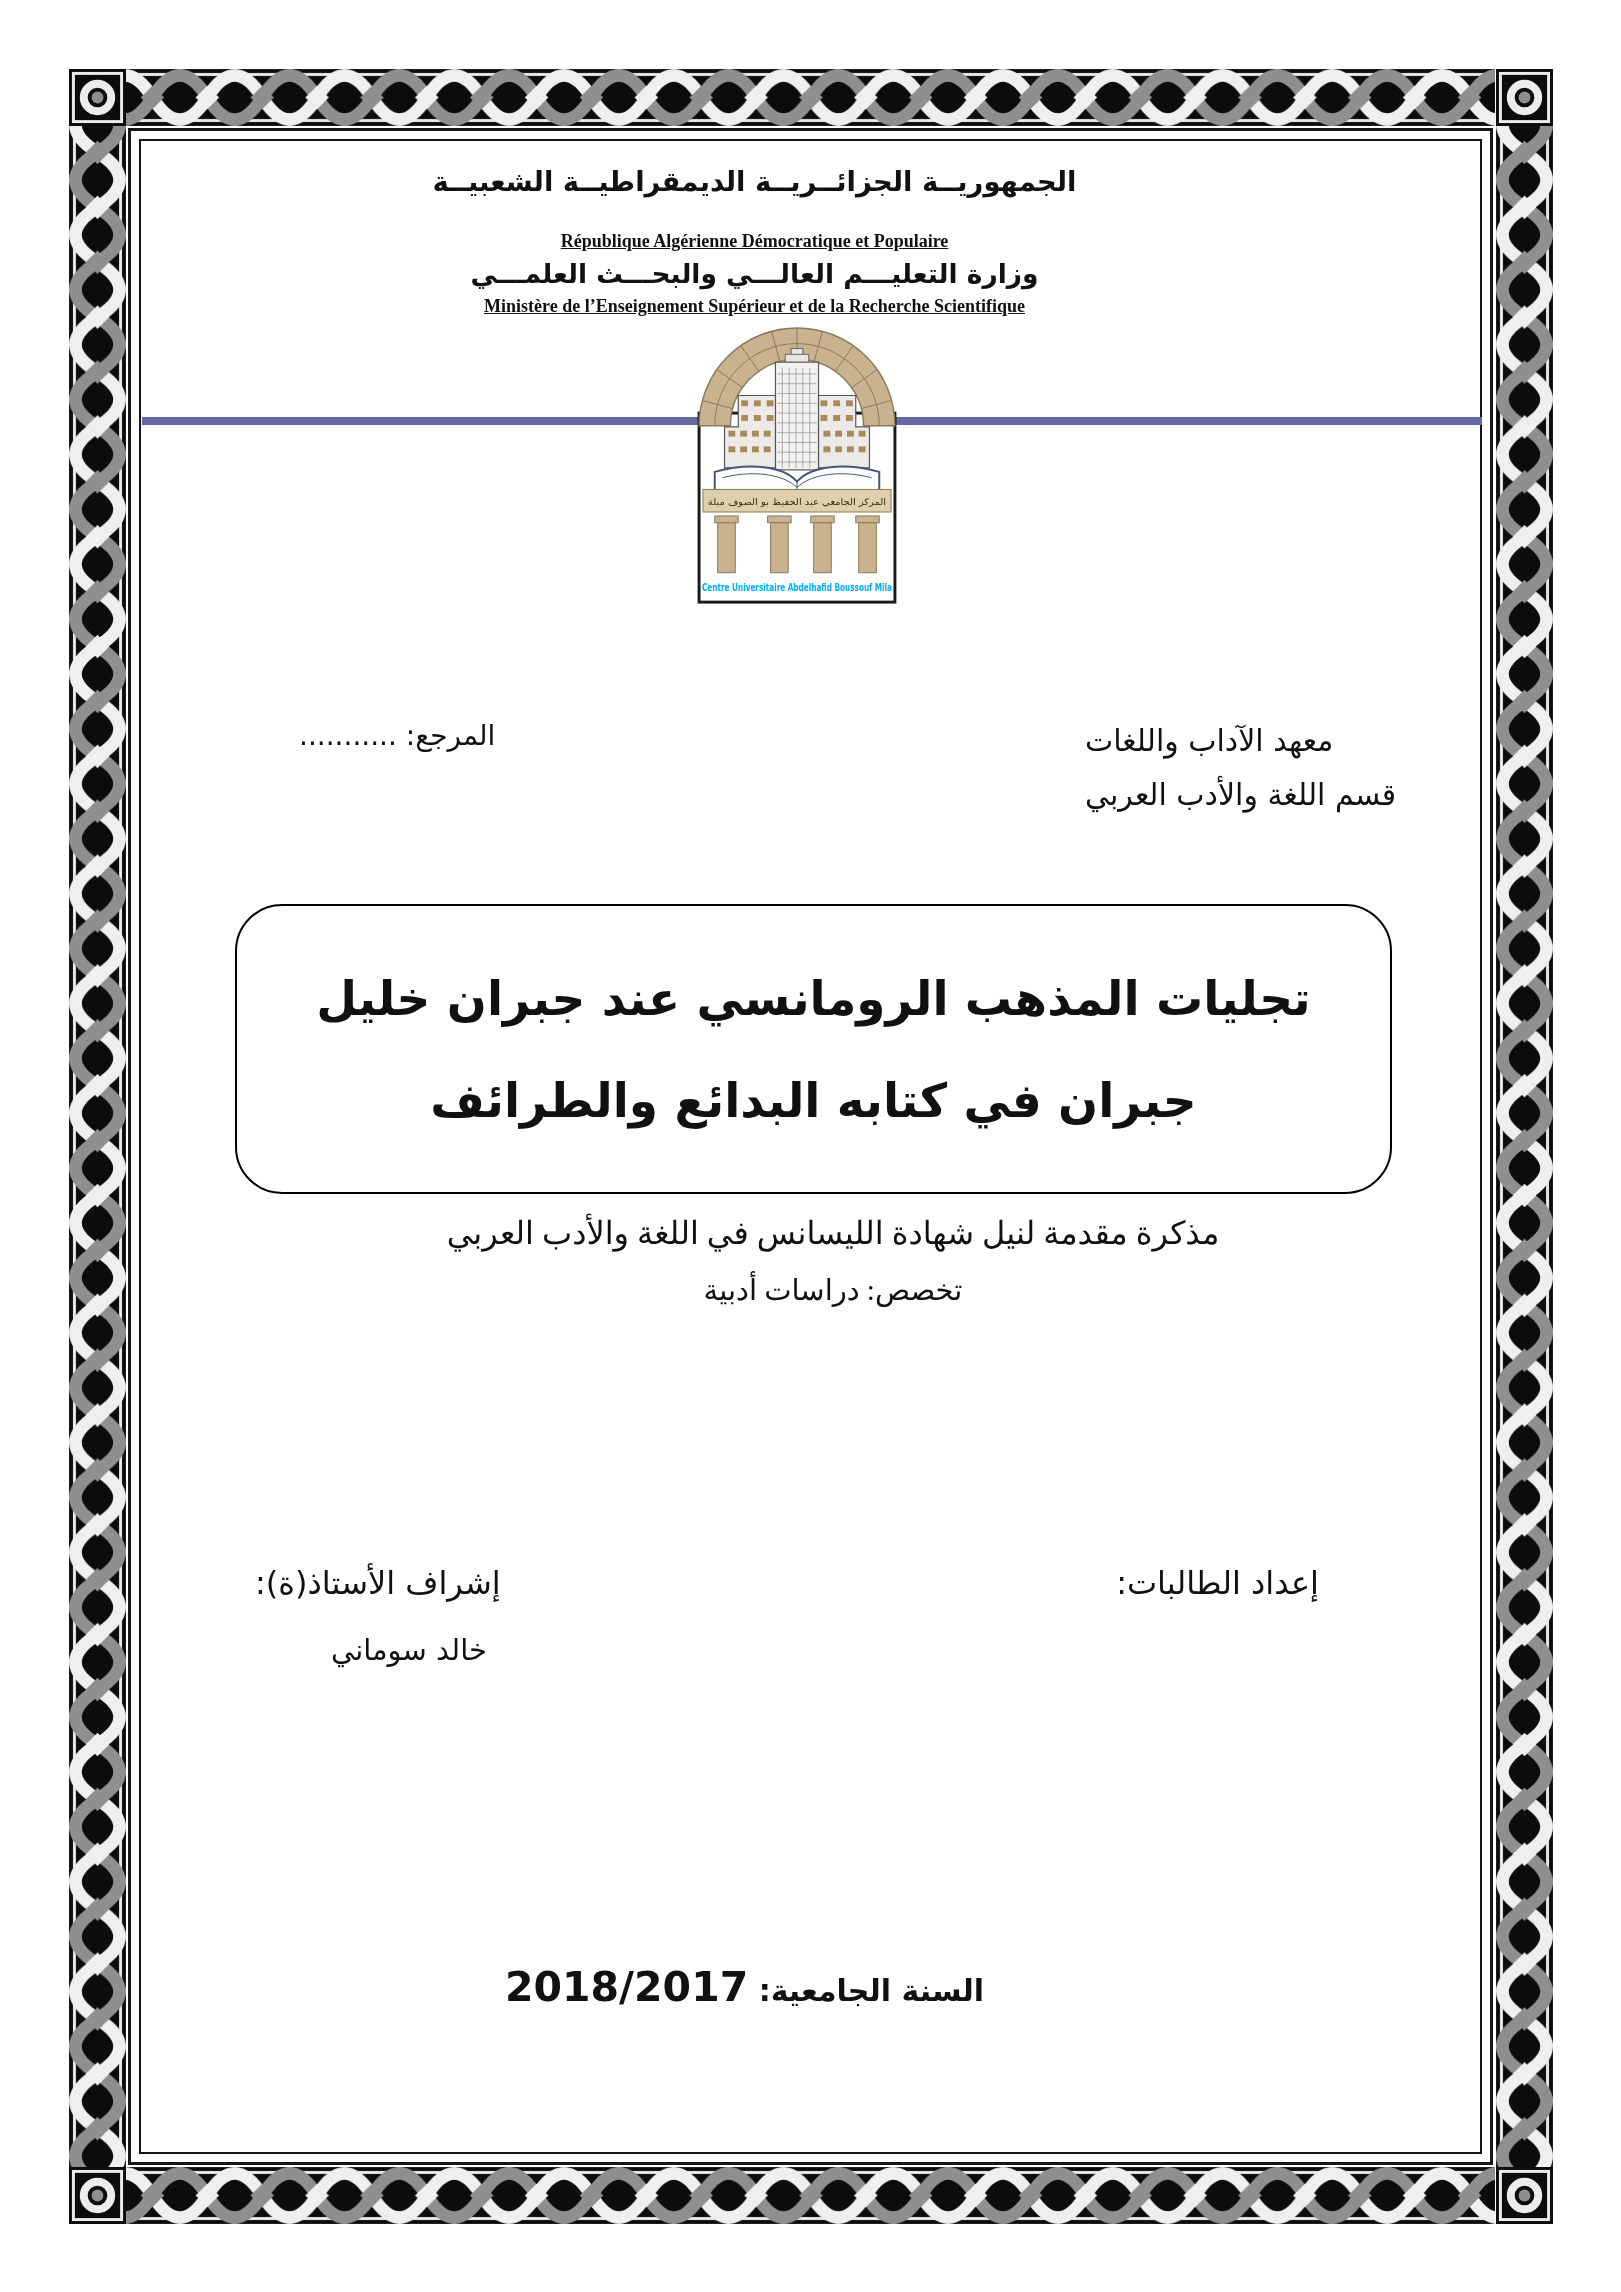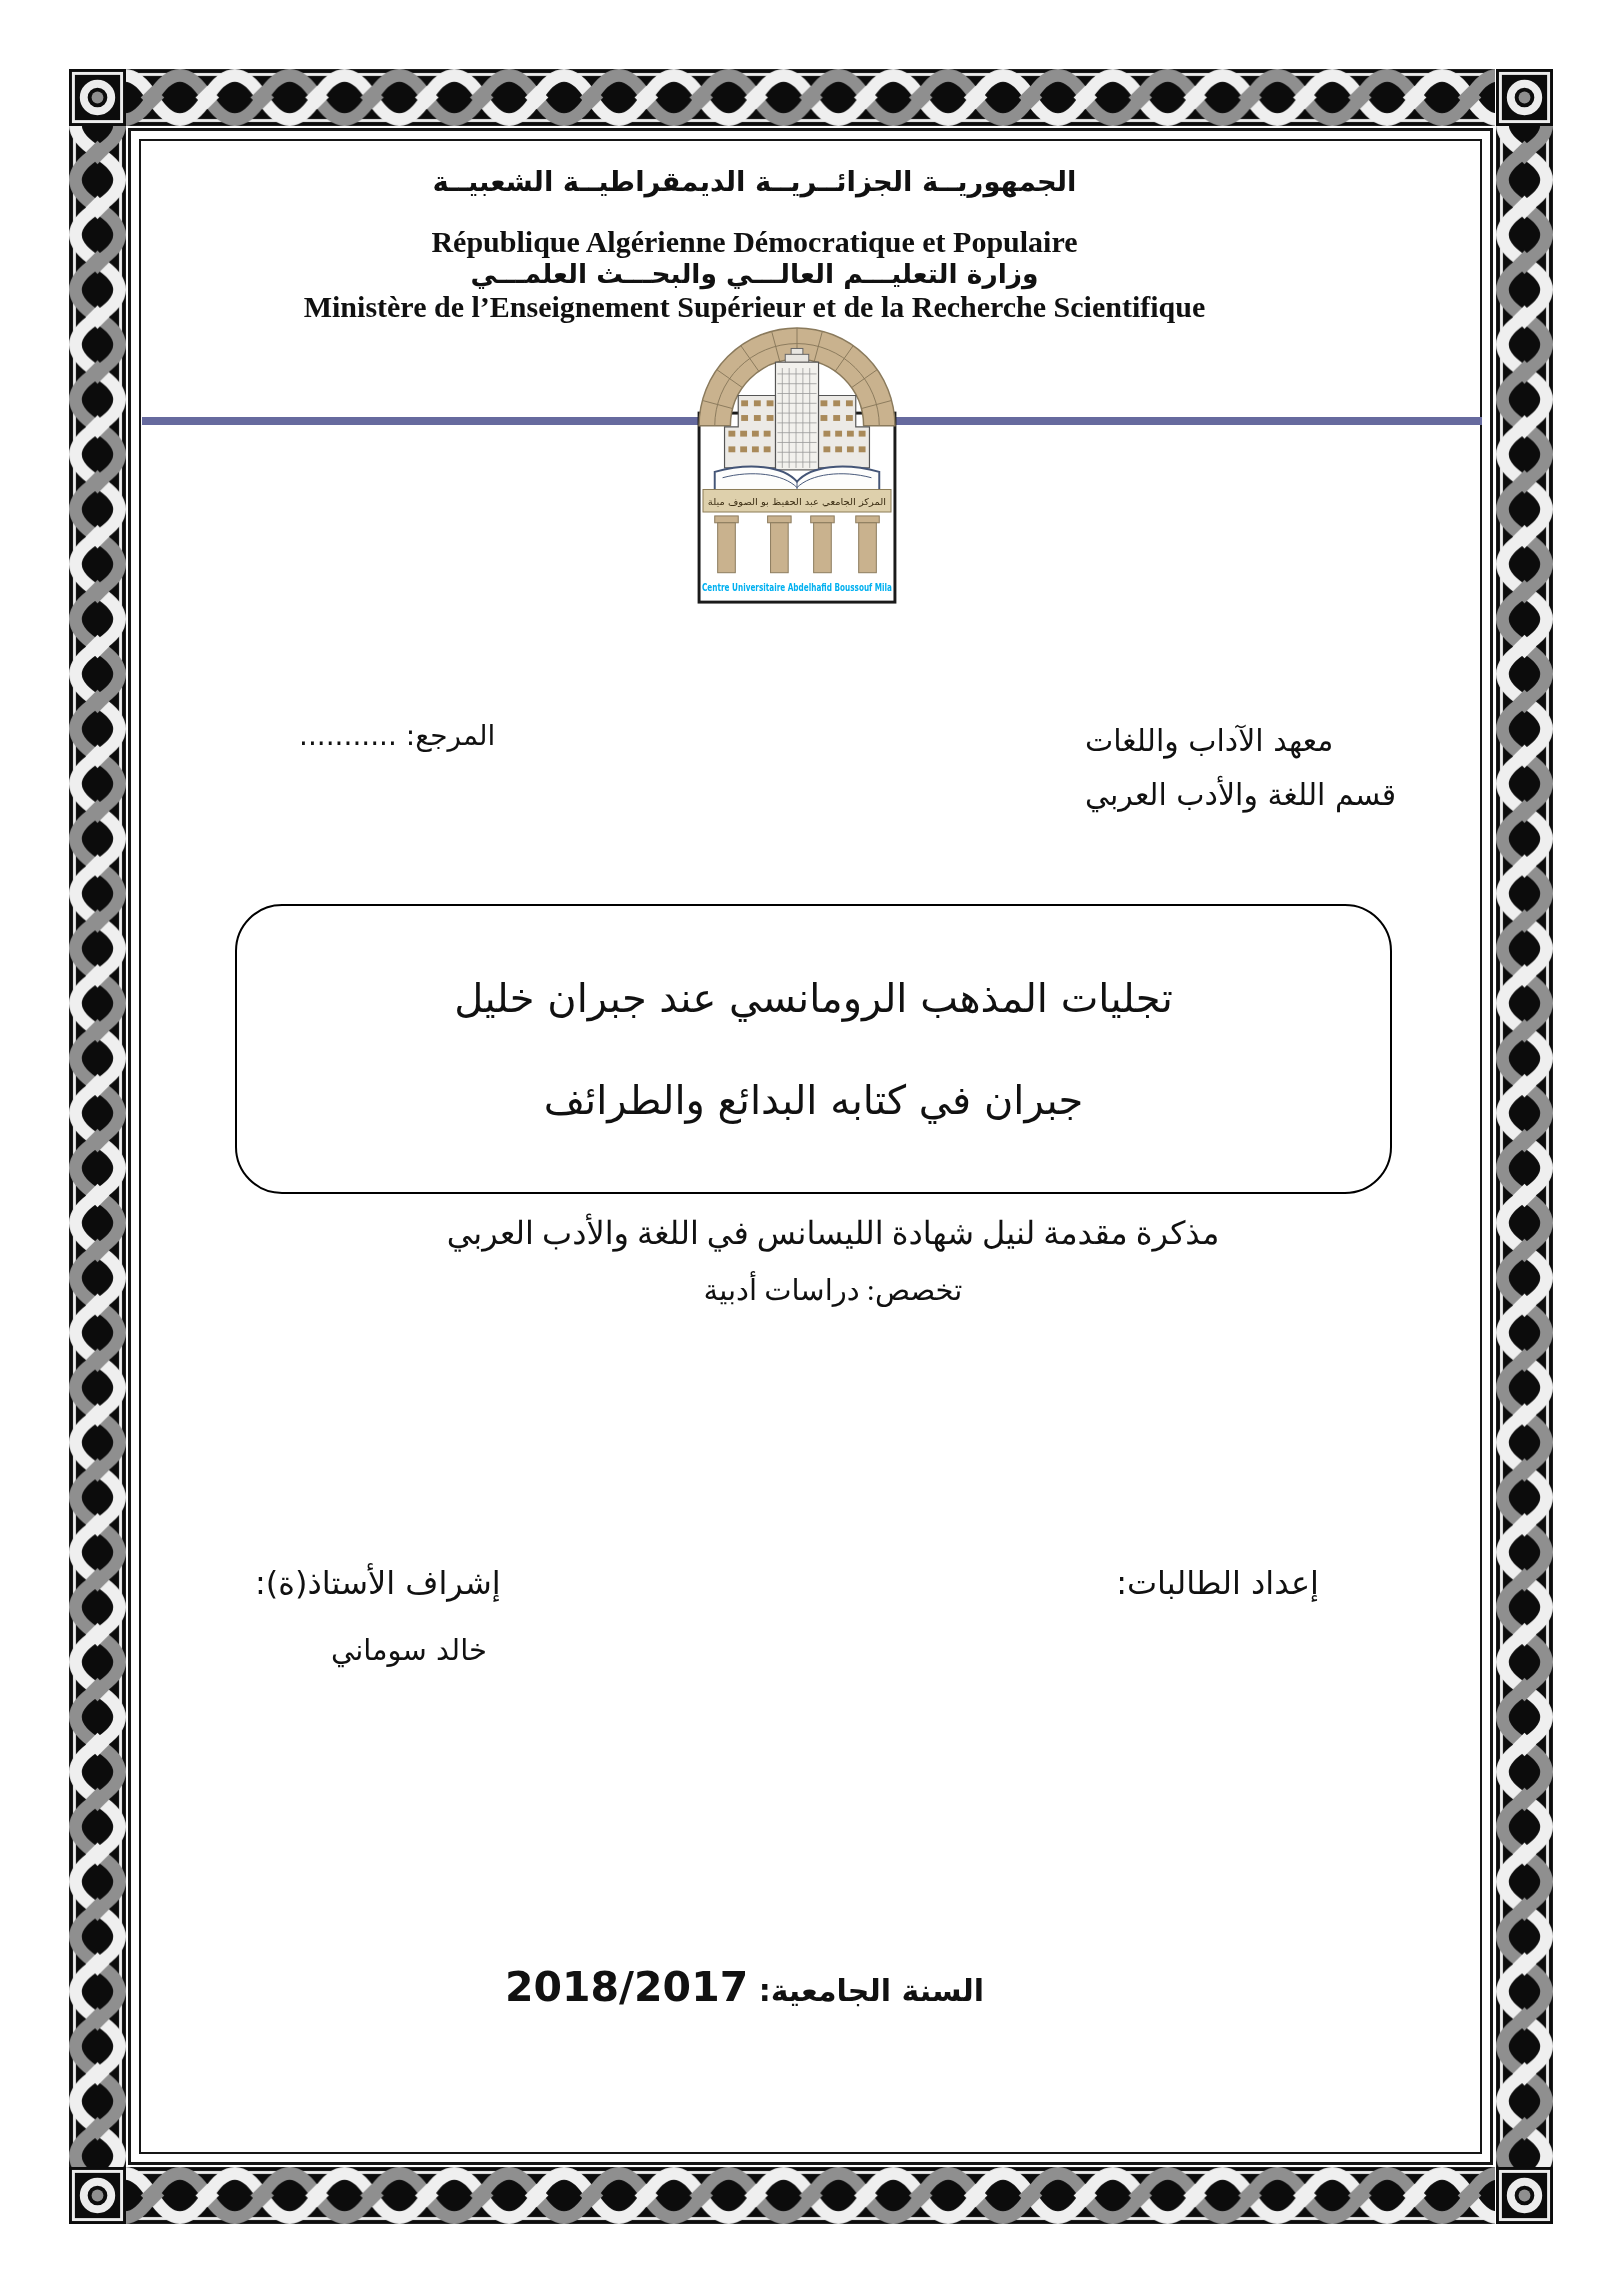--- a/index.html
+++ b/index.html
@@ -9,38 +9,38 @@
     font-family:"DejaVu Sans", sans-serif; color:#111; overflow:hidden;padding-left:33px;
   }
   svg.deco { position:absolute; display:block; }
   .frame-a { position:absolute; left:128px; top:128px; right:128px; bottom:128px; border:3.9px solid #161616; pointer-events:none; }
   .frame-b { position:absolute; left:139px; top:139px; right:139px; bottom:139px; border:2px solid #161616; pointer-events:none; }
 
   .t { position:absolute; }
 
   .header-block { left:147px; top:160px; width:1215px; text-align:center; }
   .h-ar1 { font-size:27.4px; font-weight:bold; line-height:43px; margin-bottom:23.5px; }
-  .h-fr  { font-family:"Liberation Serif", serif; font-weight:bold; font-size:30px; line-height:29px; }
+  .h-fr  { font-family:"Liberation Serif", serif; font-weight:bold; font-size:18px; line-height:29px;text-decoration:underline; }
   .h-ar2 { font-size:26.5px; font-weight:bold; line-height:36px; }
 
   .divider { left:142px; top:417px; width:1340px; height:7.8px; background:#666a9e; }
 
   .logo-svg { left:689px; top:323px; width:216px; height:284px; }
 
   .univ { left:147px; top:617px; width:1157px; text-align:center; font-size:39px; line-height:55px; }
 
   .affil-right { right:225px; top:714px; text-align:left; font-size:30px; line-height:54px; }
   .reference { left:299px; top:719px; font-size:28px; }
 
   .title-box {
     left:235px; top:904px; width:1157px; height:290px;
     border:2.9px solid #000; border-radius:47px;
     display:flex; flex-direction:column; justify-content:center; align-items:center; gap:45px;
   }
-  .title-line { font-size:40px; font-weight:normal; line-height:57px; text-align:center; }
+  .title-line { font-size:47px; font-weight:bold; line-height:57px; text-align:center; }
 
   .subtitle-block { left:186px; top:1210px; width:1294px; text-align:center;font-family:Liberation Serif, serif; }
   .subtitle { font-size:32px; line-height:47px; margin-bottom:11.8px; }
   .specialty { font-size:29px; line-height:43px; }
 
   .prepared-label { right:302px; top:1561px; font-size:32px; line-height:45px; }
   .supervision-label { left:255px; top:1561px; font-size:32px; line-height:45px; }
 
   .students { right:452px; top:1612px; text-align:right; }
   .student { line-height:69px; font-size:29px; white-space:nowrap; }

